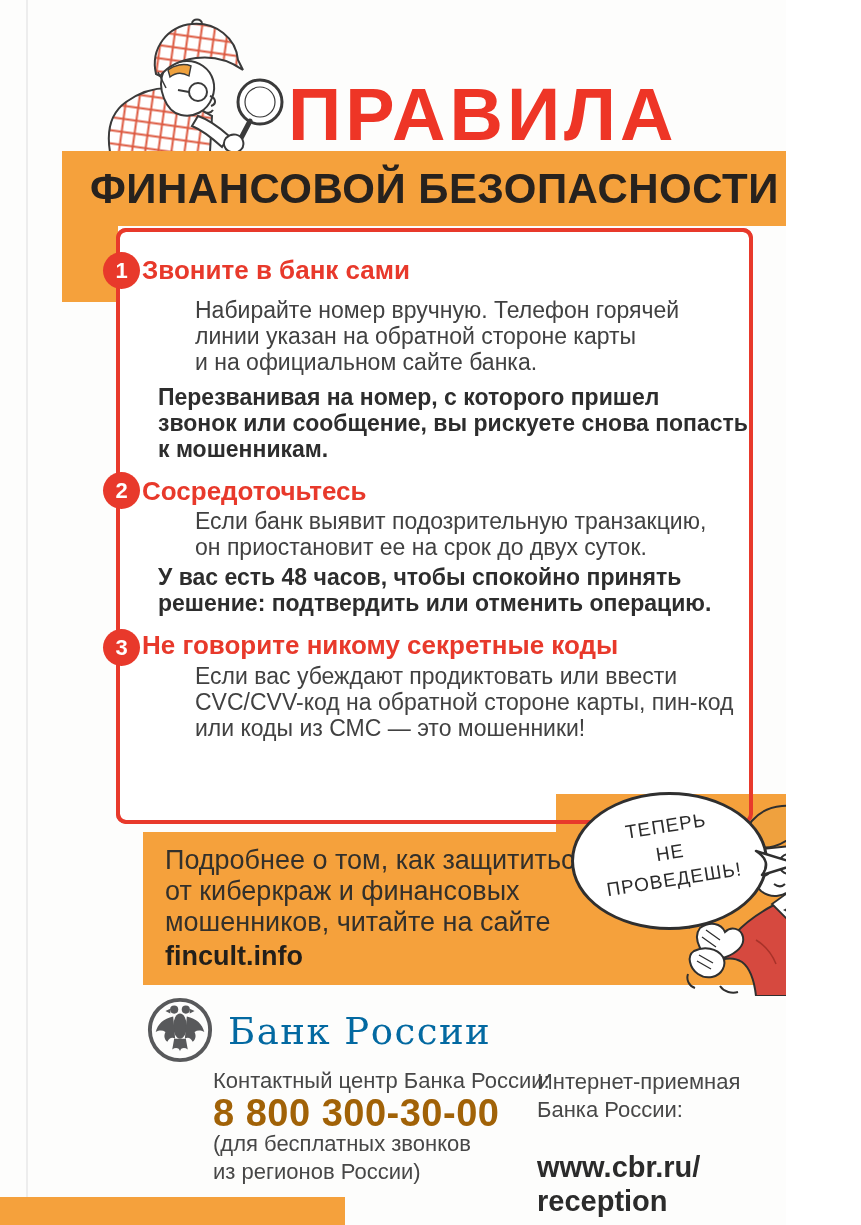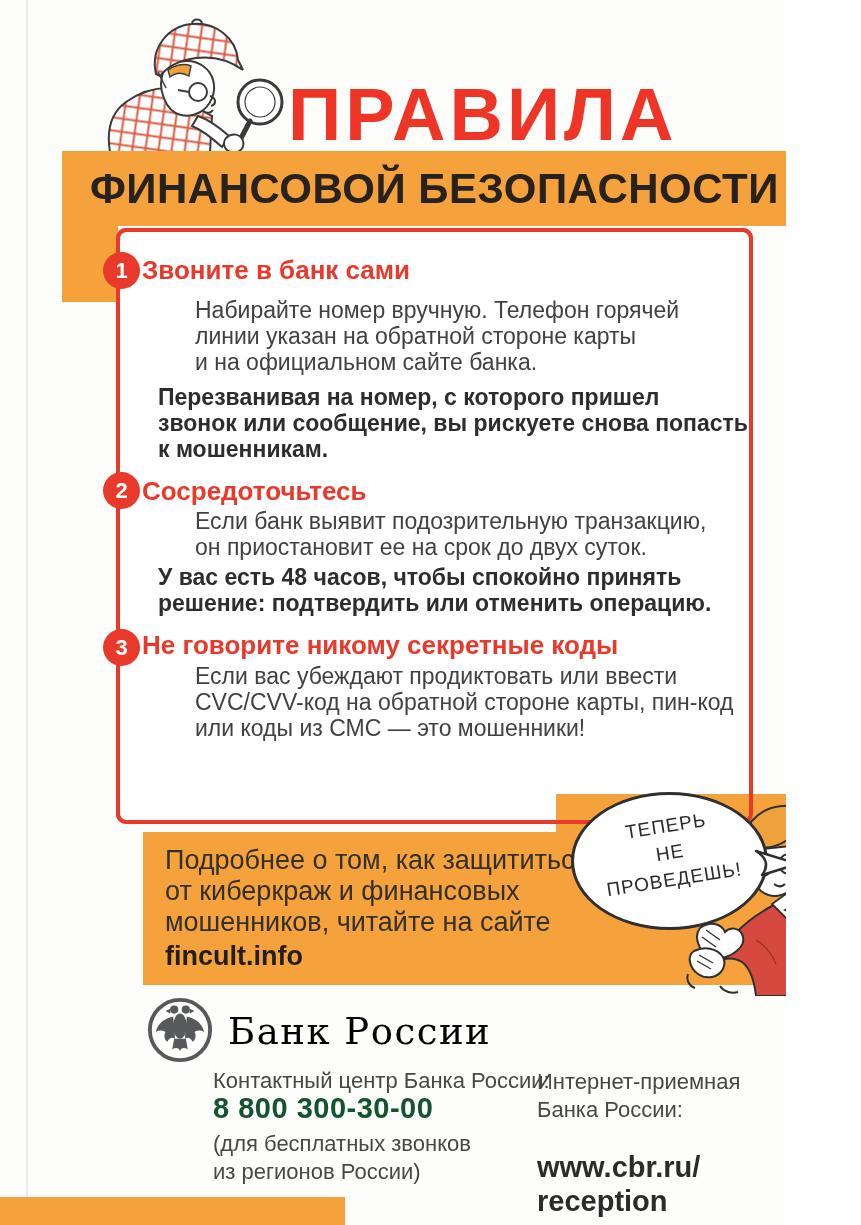--- a/index.html
+++ b/index.html
@@ -39,24 +39,24 @@
 
   .man{left:686px;top:800px;width:175px;height:196px;z-index:5;}
   .bubble{left:571px;top:792px;width:197px;height:138px;background:#fff;border:3px solid #2f2f2f;
           border-radius:50%;box-sizing:border-box;z-index:6;}
   .bubble-tail{left:752px;top:846px;width:52px;height:34px;z-index:7;}
   .bubble-text{left:594px;top:812px;width:152px;text-align:center;font-size:19px;line-height:27px;
           letter-spacing:1px;color:#2b2b2b;transform:rotate(-9deg);z-index:7;}
 
   .cbr-logo{left:146px;top:996px;width:68px;height:68px;z-index:2;}
   .bank-name{left:228px;top:1010px;font-size:37px;font-family:"DejaVu Serif",serif;
-             color:#000000;letter-spacing:1.5px;z-index:2;}
+             color:#0369a1;letter-spacing:1.5px;z-index:2;}
 
   .cc-label{left:213px;top:1068px;font-size:22px;color:#474747;z-index:2;}
-  .cc-phone{left:213px;top:1092px;font-size:29px;font-weight:bold;color:#14532d;letter-spacing:0.5px;z-index:2;}
+  .cc-phone{left:213px;top:1092px;font-size:38px;font-weight:bold;color:#a16207;letter-spacing:0.5px;z-index:2;}
   .cc-note{left:213px;top:1130px;font-size:22px;line-height:28px;color:#474747;z-index:2;}
   .rc-label{left:537px;top:1068px;font-size:22px;line-height:28px;color:#474747;z-index:2;}
   .rc-url{left:537px;top:1122px;font-size:29px;font-weight:bold;line-height:34px;color:#2b2b2b;z-index:2;margin-top:28px;}
 
   .bottom-bar{left:0;top:1197px;width:345px;height:28px;background:#f5a13c;z-index:1;}
 </style>
 </head>
 <body>
 
 <div class="page">

